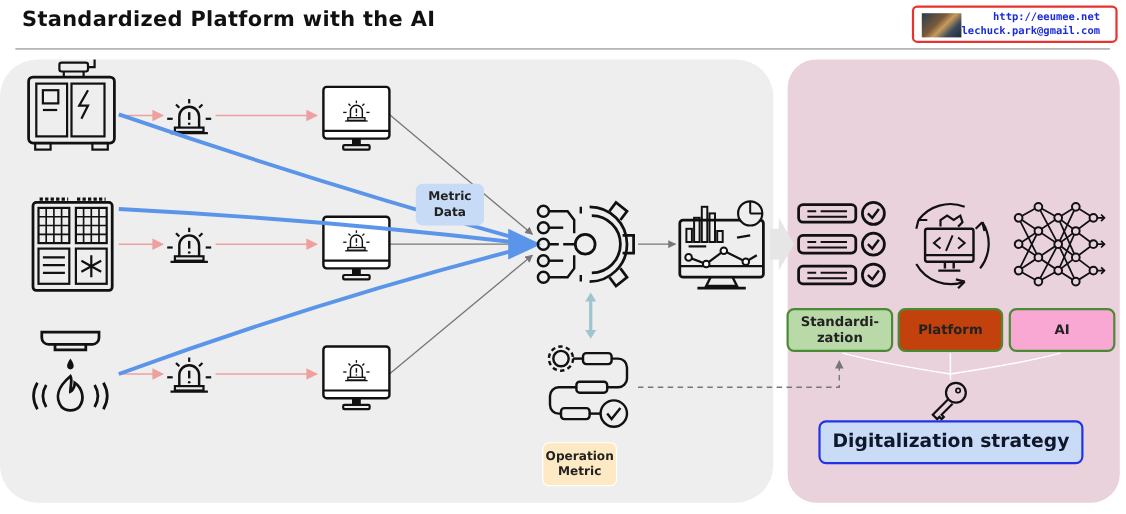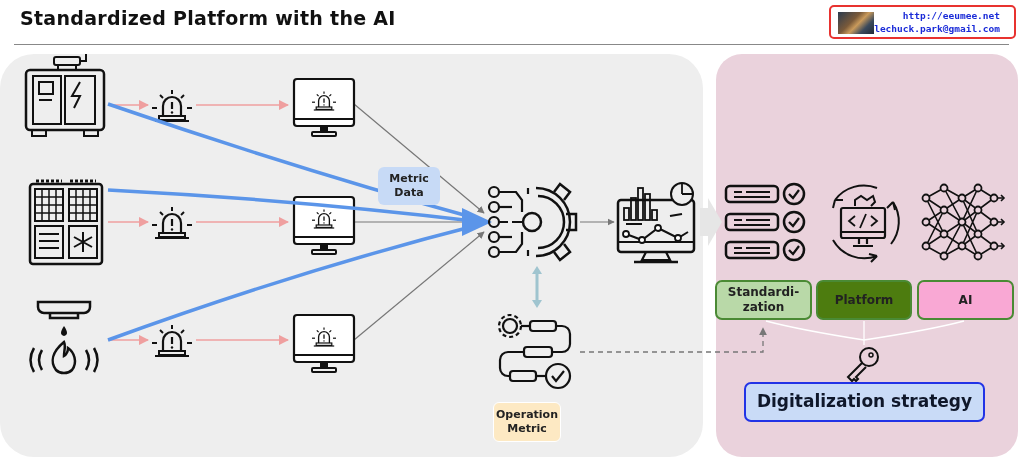--- a/index.html
+++ b/index.html
@@ -11,21 +11,21 @@
   .contact .l1, .contact .l2 { position:absolute; right:14px; font-family:"DejaVu Sans Mono", monospace; font-size:9.5px; font-weight:bold; color:#1a2bd8; text-align:center; }
   .contact .l1 { top:3px; } .contact .l2 { top:16px; }
   .panel-left { position:absolute; left:0; top:54px; width:703px; height:403px; background:#eeeeee; border-radius:34px; }
   .panel-right { position:absolute; left:716px; top:54px; width:302px; height:403px; background:#ead2dc; border-radius:26px; }
   svg.diagram { position:absolute; left:0; top:0; }
   .label-box { position:absolute; box-sizing:border-box; display:flex; align-items:center; justify-content:center; text-align:center; font-family:"DejaVu Sans", sans-serif; font-weight:bold; color:#222; line-height:1.25; }
   .metric { left:378px; top:167px; width:62px; height:38px; background:#c7daf6; border-radius:6px; font-size:11px; }
   .opproc { left:493px; top:402px; width:68px; height:40px; background:#fde9c3; border-radius:6px; font-size:11px; border:1.5px solid #fff; }
   .cat { top:280px; height:40px; border:2px solid #4a8a34; border-radius:7px; font-size:12px; }
   .cat-std { left:715px; width:97px; background:#b9d9a8; }
-  .cat-plat { left:816px; width:96px; background:#4d7c0f; }
+  .cat-plat { left:816px; width:96px; background:#c2410c; }
   .cat-ai { left:917px; width:97px; background:#f9a8d4; }
   .strategy { left:744px; top:382px; width:241px; height:40px; background:#c9dbf7; border:2px solid #2233e6; border-radius:7px; font-size:17px; color:#0f172a; }
 </style>
 </head>
 <body>
 
 <div class="title">Standardized Platform with the AI</div>
 <div class="title-rule"></div>
 
 <div class="contact">

